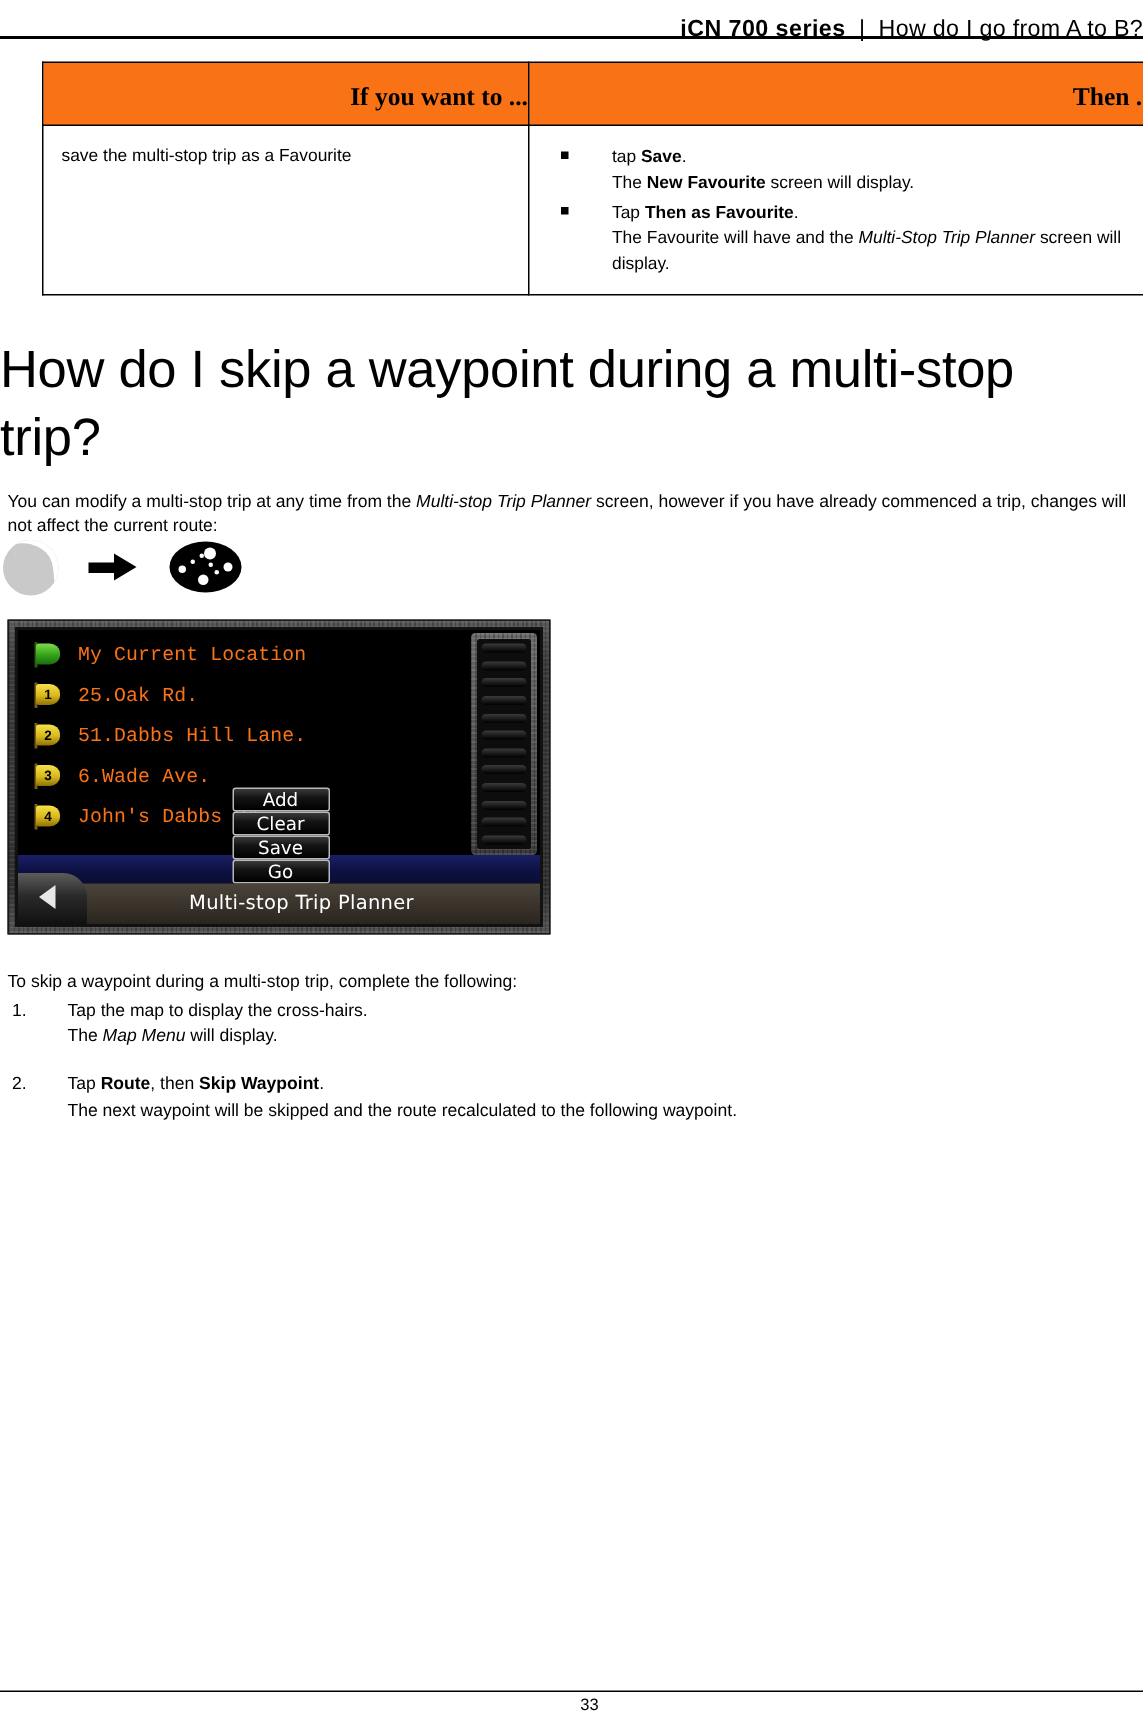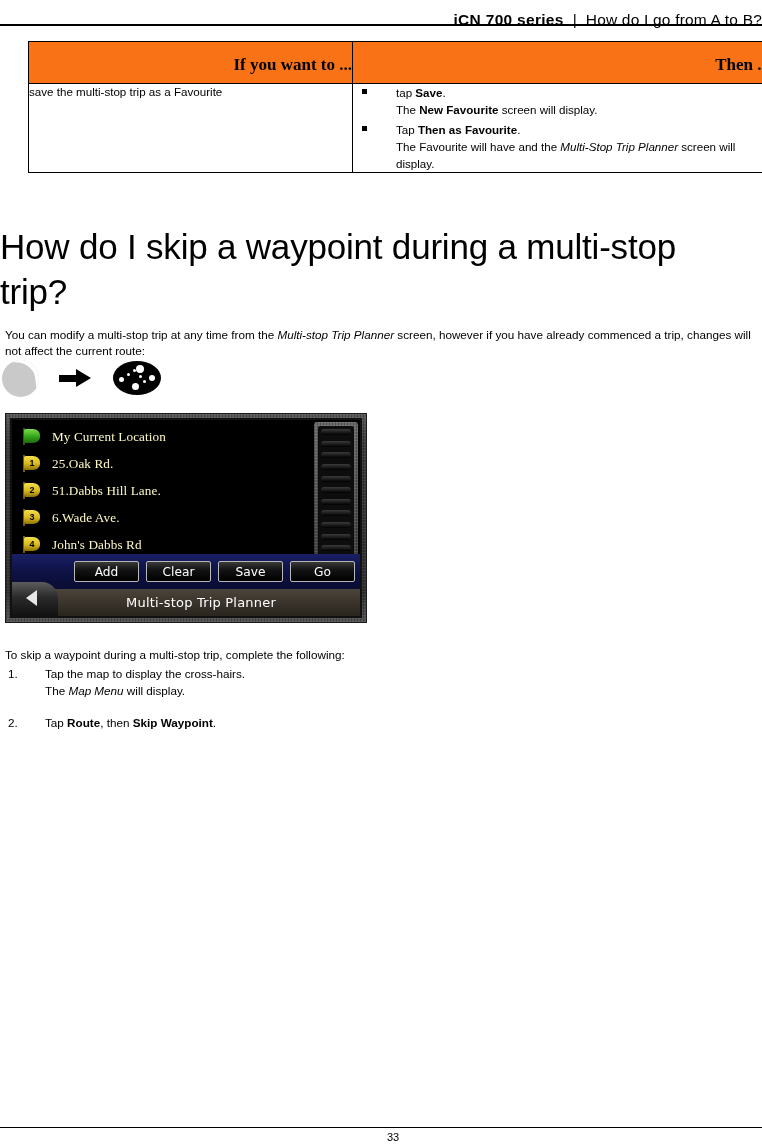--- a/index.html
+++ b/index.html
@@ -58,21 +58,21 @@
     position: absolute;
     top: 41px;
     left: 28px;
     width: 722px;
     border-collapse: collapse;
     table-layout: fixed;
   }
   .info-table td, .info-table th {
     border: 1px solid #000;
     vertical-align: top;
-    padding: 0;
+    padding: 12px;
   }
   .info-table thead th {
     background: #f97316;
     height: 37px;
     text-align: right;
     font-size: 17px;
     font-weight: bold;
     padding: 4px 0 0 10px;
     vertical-align: middle;
     font-family: Liberation Serif, serif;
@@ -273,23 +273,23 @@
     line-height: 1;
   }
   .flag.green .cloth {
     background: linear-gradient(180deg,#7ddc4b 0%, #34a31a 55%, #1d6b0e 100%);
   }
   .flag.green .pole { background: #2a5c14; }
   .flag.yellow .cloth {
     background: linear-gradient(180deg,#f6e04a 0%, #d8b81c 55%, #8f7206 100%);
   }
   .wp-label {
-    color: #fef9c3;
+    color: #f97316;
     font-size: 13.2px;
-    font-family: Liberation Serif, serif;
+    font-family: Liberation Mono, monospace;
     letter-spacing: 0.1px;
     white-space: nowrap;
   }
   .scroll-track {
     position: absolute;
     top: 4px;
     left: 302px;
     width: 4px;
     height: 143px;
     background: #3a3a3a;
@@ -330,27 +330,28 @@
   .ribbed-panel .rib {
     height: 6px;
     border-radius: 3px;
     background: linear-gradient(180deg,#3b3b3b 0%, #1a1a1a 55%, #000 100%);
   }
   .button-bar {
     position: absolute;
     left: 0;
     bottom: 27px;
     width: 100%;
-    height: 35px;
+    height: 19px;
     background: linear-gradient(180deg, #1a1f66 0%, #0d1142 55%, #0a0d33 100%);
     display: flex;
     align-items: center;
     justify-content: flex-end;
     padding-right: 5px;
     box-sizing: border-box;
+    flex-direction: column;
   }
   .dev-btn {
     width: 65px;
     height: 21px;
     margin-left: 7px;
     background: linear-gradient(180deg,#3a3a3a 0%, #141414 40%, #000 100%);
     border: 1px solid #b8b8b8;
     border-radius: 2px;
     color: #ffffff;
     font-size: 12.2px;
@@ -592,17 +593,18 @@
 
 <div class="steps">
   <div class="step">
     <span class="num">1.</span>
     <span>Tap the map to display the cross-hairs.</span><br>
     <span>The </span><i>Map Menu</i><span> will display.</span>
   </div>
   <div class="step">
     <span class="num">2.</span>
     <span>Tap </span><b>Route</b><span>, then </span><b>Skip Waypoint</b><span>.</span><br>
+    <span>The next waypoint will be skipped and the route recalculated to the following waypoint.</span>
   </div>
 </div>
 
 <div class="footer-rule"></div>
 <div class="footer-page">33</div>
 
 </body></html>

